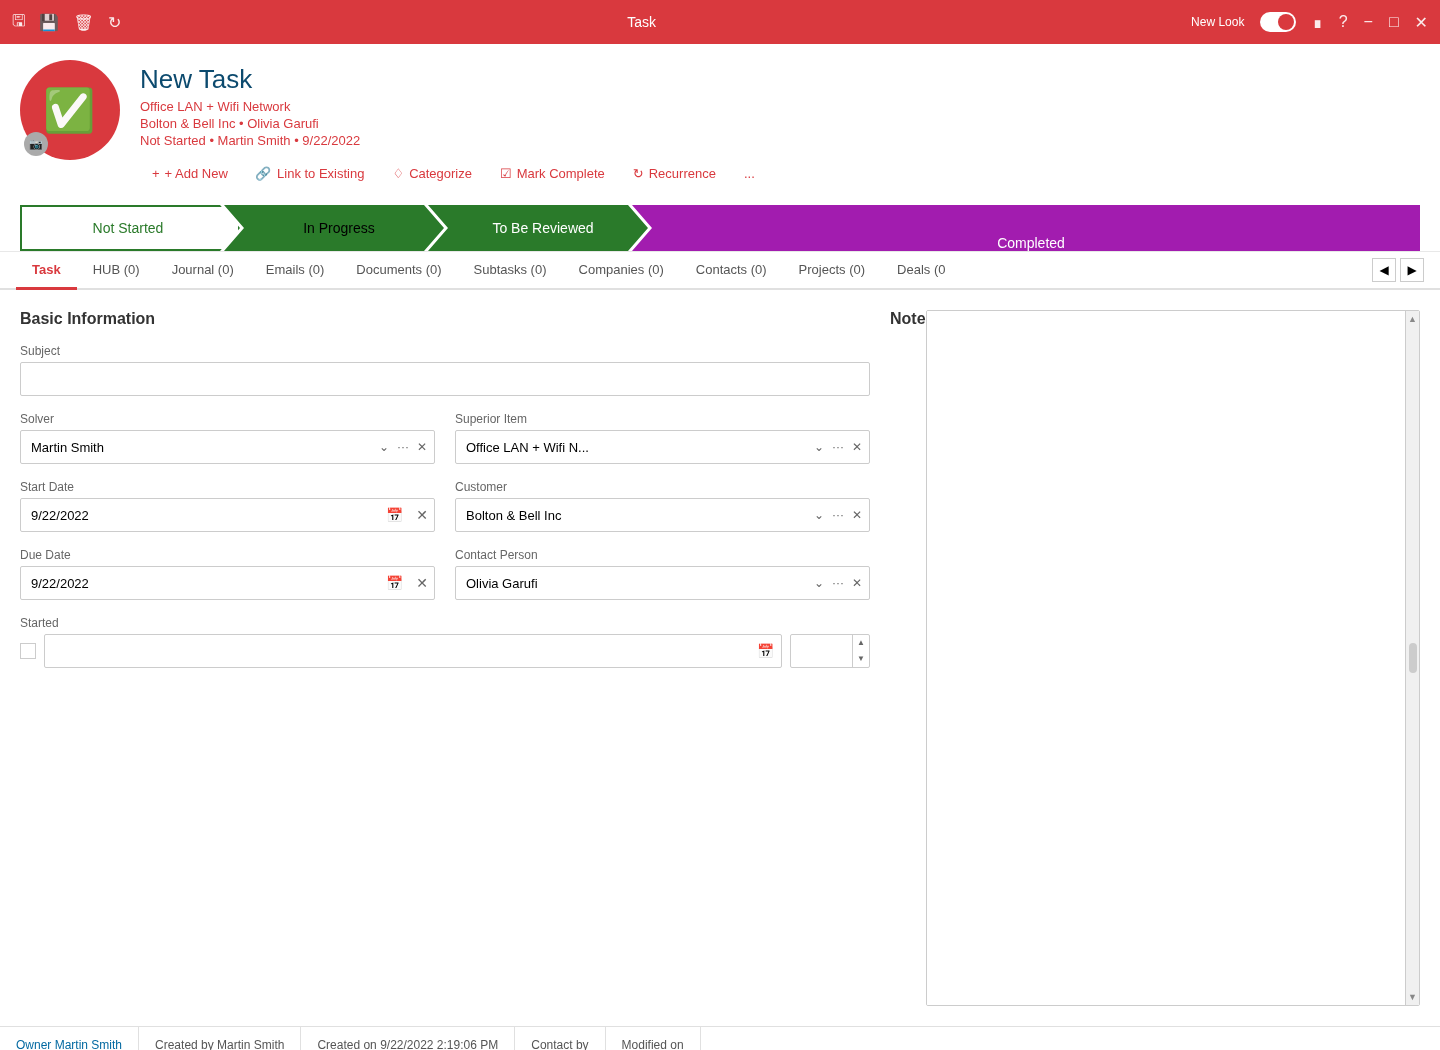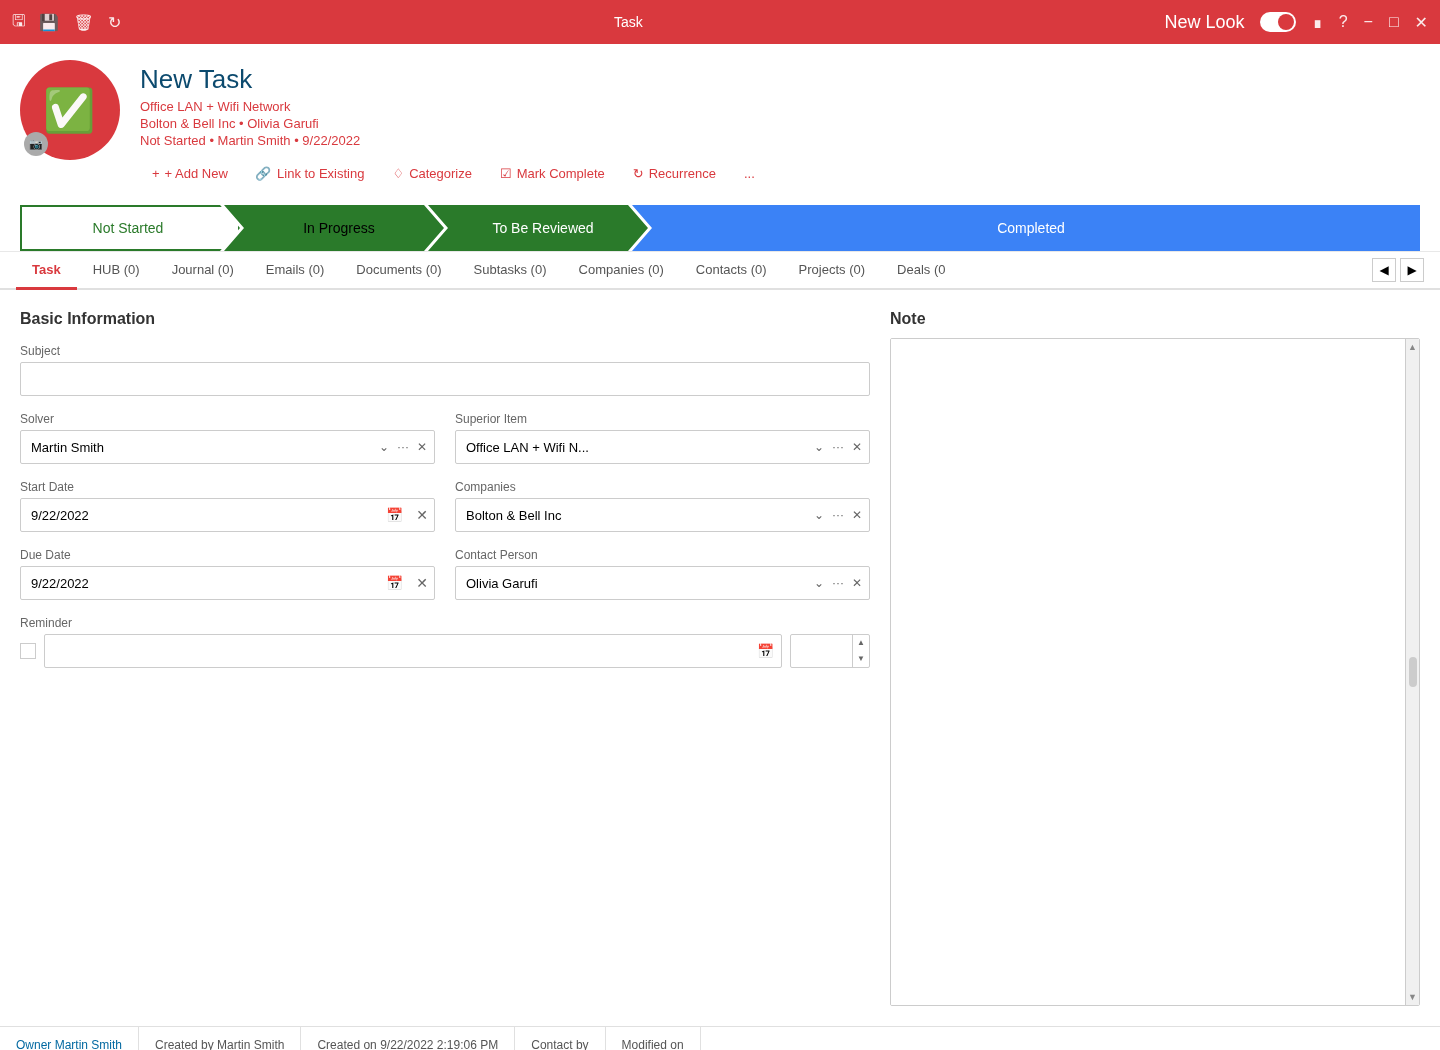--- a/index.html
+++ b/index.html
@@ -11,21 +11,21 @@
       height: 44px;
       display: flex;
       align-items: center;
       padding: 0 12px;
       color: white;
     }
     .title-bar-icons { display: flex; gap: 14px; align-items: center; }
     .title-bar-icon { font-size: 16px; cursor: pointer; opacity: 0.9; }
     .title-bar-center { flex: 1; text-align: center; font-size: 14px; font-weight: 400; }
     .title-bar-right { display: flex; align-items: center; gap: 16px; }
-    .new-look-label { font-size: 18px; padding-left: 29px; }
+    .new-look-label { font-size: 12px; padding-left: 29px; }
     .toggle-switch { background: white; border-radius: 12px; width: 36px; height: 20px; display: inline-flex; align-items: center; padding: 2px; cursor: pointer; }
     .toggle-knob { background: #d9393e; border-radius: 50%; width: 16px; height: 16px; margin-left: auto; }
 
     
     .header-section {
       background: white;
       padding: 16px 20px 0 20px;
       border-bottom: 1px solid #e8e8e8;
     }
     .header-top { display: flex; align-items: flex-start; gap: 20px; margin-bottom: 12px; }
@@ -72,23 +72,23 @@
       background: #2a7a2a; color: #000000;
       clip-path: polygon(0 0, calc(100% - 20px) 0, 100% 50%, calc(100% - 20px) 100%, 0 100%, 20px 50%);
       z-index: 3; margin-left: -16px;
     }
     .status-step.to-be-reviewed {
       background: #2a7a2a; color: white;
       clip-path: polygon(0 0, calc(100% - 20px) 0, 100% 50%, calc(100% - 20px) 100%, 0 100%, 20px 50%);
       z-index: 2; margin-left: -16px;
     }
     .status-step.completed {
-      background: #3b82f6; color: white;
+      background: #a21caf; color: white;
       clip-path: polygon(0 0, 100% 0, 100% 100%, 0 100%, 20px 50%);
-      z-index: 1; margin-left: -16px; flex: 1;
+      z-index: 1; margin-left: -16px; flex: 1; align-items: flex-end;
     }
 
     
     .tabs-bar {
       background: white;
       display: flex; align-items: center; border-bottom: 2px solid #e0e0e0;
       padding: 0 16px; gap: 0;
     }
     .tab-item {
       padding: 10px 16px; cursor: pointer; font-size: 13px; color: #555; border-bottom: 3px solid transparent; margin-bottom: -2px;
@@ -138,21 +138,21 @@
     .reminder-date input { flex: 1; border: none; outline: none; padding: 6px 8px; font-size: 13px; background: transparent; }
     .reminder-date-btn { background: none; border: none; cursor: pointer; color: #666; padding: 0 6px; font-size: 14px; }
     .reminder-time {
       display: flex; align-items: center; border: 1px solid #ccc; border-radius: 2px; background: white; height: 34px; width: 80px;
     }
     .reminder-time input { flex: 1; border: none; outline: none; padding: 6px 8px; font-size: 13px; background: transparent; width: 50px; }
     .reminder-time-spin { display: flex; flex-direction: column; border-left: 1px solid #ccc; }
     .spin-btn { background: none; border: none; cursor: pointer; color: #666; font-size: 8px; padding: 2px 4px; height: 16px; line-height: 1; }
 
     
-    .right-panel { width: 530px; display: flex; flex-direction: column; }
+    .right-panel { width: 530px; display: flex; flex-direction: row; }
     .note-section-title { font-size: 16px; font-weight: 600; color: #333; margin-bottom: 10px; }
     .note-area-wrapper {
       flex: 1; border: 1px solid #ccc; border-radius: 2px; position: relative; overflow: hidden;
     }
     .note-textarea {
       width: 100%; height: 100%; border: none; outline: none; padding: 8px; font-size: 13px; resize: none; background: white;
     }
     .note-scrollbar {
       position: absolute; right: 0; top: 0; bottom: 0; width: 14px;
       background: #f0f0f0; border-left: 1px solid #ccc;
@@ -338,21 +338,21 @@
     <div class="field-row">
       <div class="field-col">
         <div class="field-label">Start Date</div>
         <div class="date-field">
           <input type="text" value="9/22/2022" style="">
           <button class="date-field-btn">📅</button>
           <button class="date-field-btn">✕</button>
         </div>
       </div>
       <div class="field-col">
-        <div class="field-label">Companies</div>
+        <div class="field-label">Customer</div>
         <div class="field-with-actions">
           <input type="text" value="Bolton &amp; Bell Inc" style="">
           <div class="field-actions">
             <button class="field-action-btn">⌄</button>
             <button class="field-action-btn">···</button>
             <button class="field-action-btn">✕</button>
           </div>
         </div>
       </div>
     </div>
@@ -373,21 +373,21 @@
           <div class="field-actions">
             <button class="field-action-btn">⌄</button>
             <button class="field-action-btn">···</button>
             <button class="field-action-btn">✕</button>
           </div>
         </div>
       </div>
     </div>
 
     <div class="field-group">
-      <div class="field-label">Reminder</div>
+      <div class="field-label">Started</div>
       <div class="reminder-row">
         <div class="reminder-checkbox"></div>
         <div class="reminder-date">
           <input type="text" style="">
           <button class="reminder-date-btn">📅</button>
         </div>
         <div class="reminder-time">
           <input type="text" style="">
           <div class="reminder-time-spin">
             <button class="spin-btn">▲</button>

